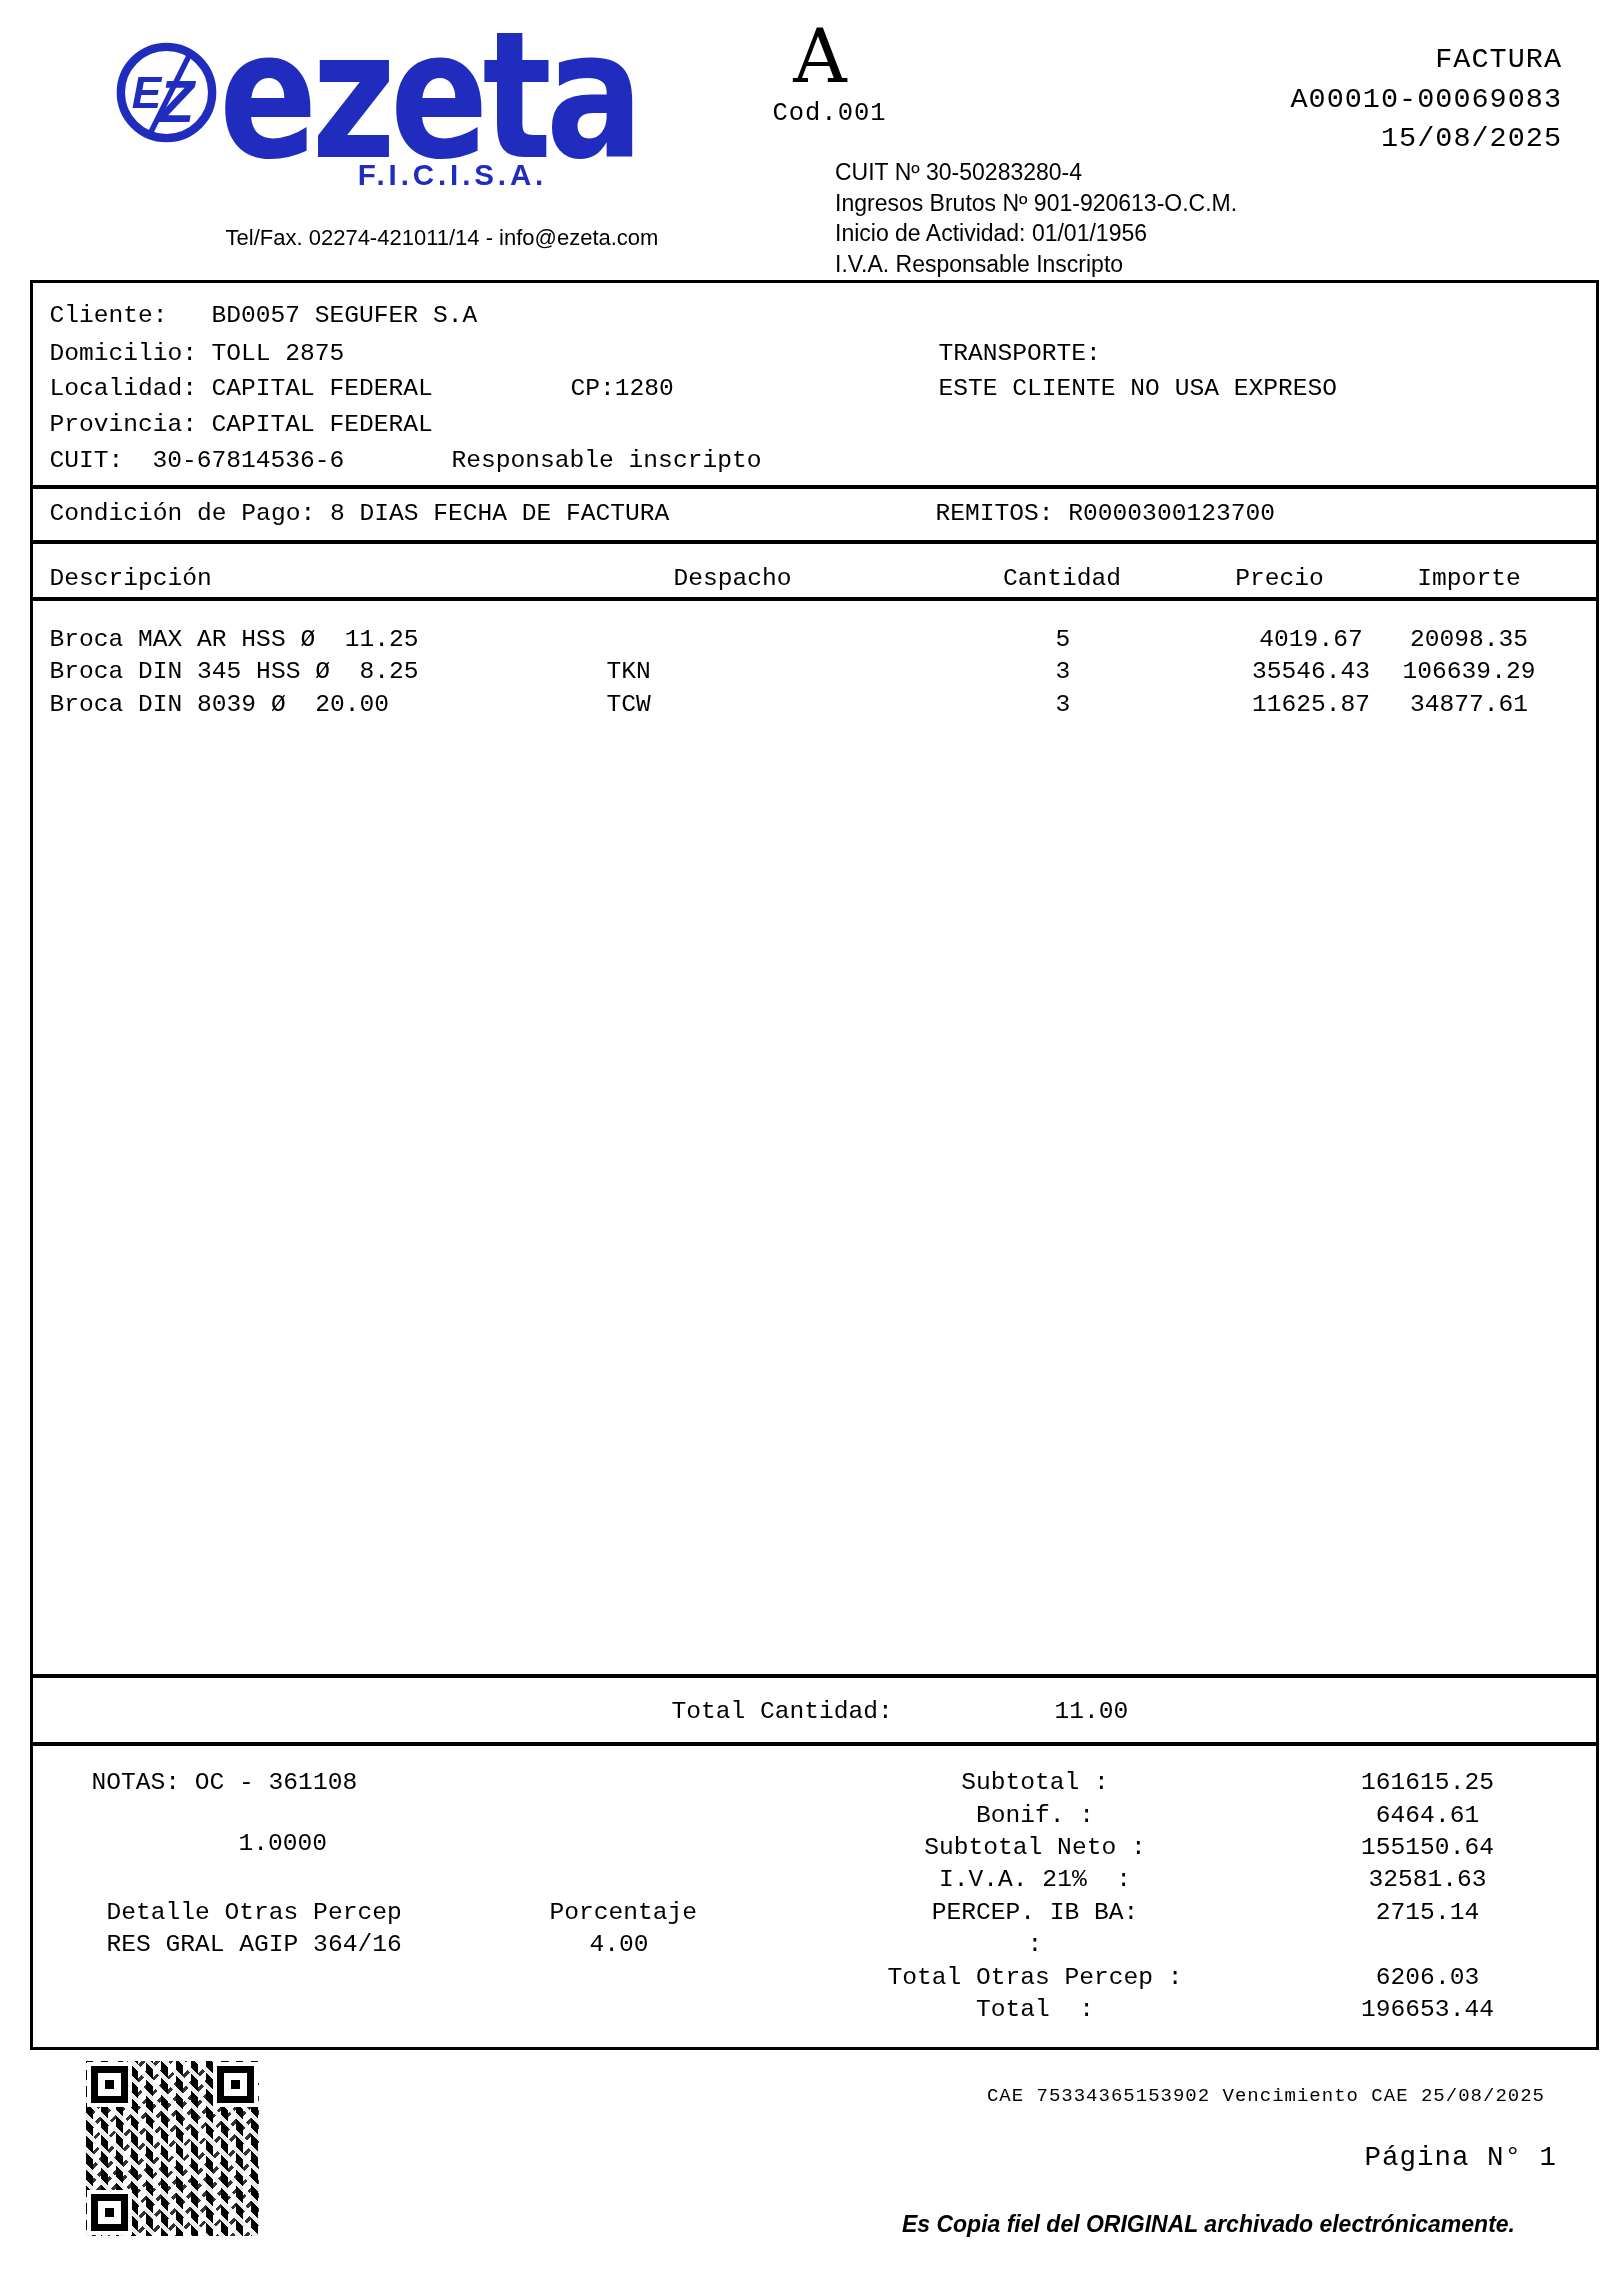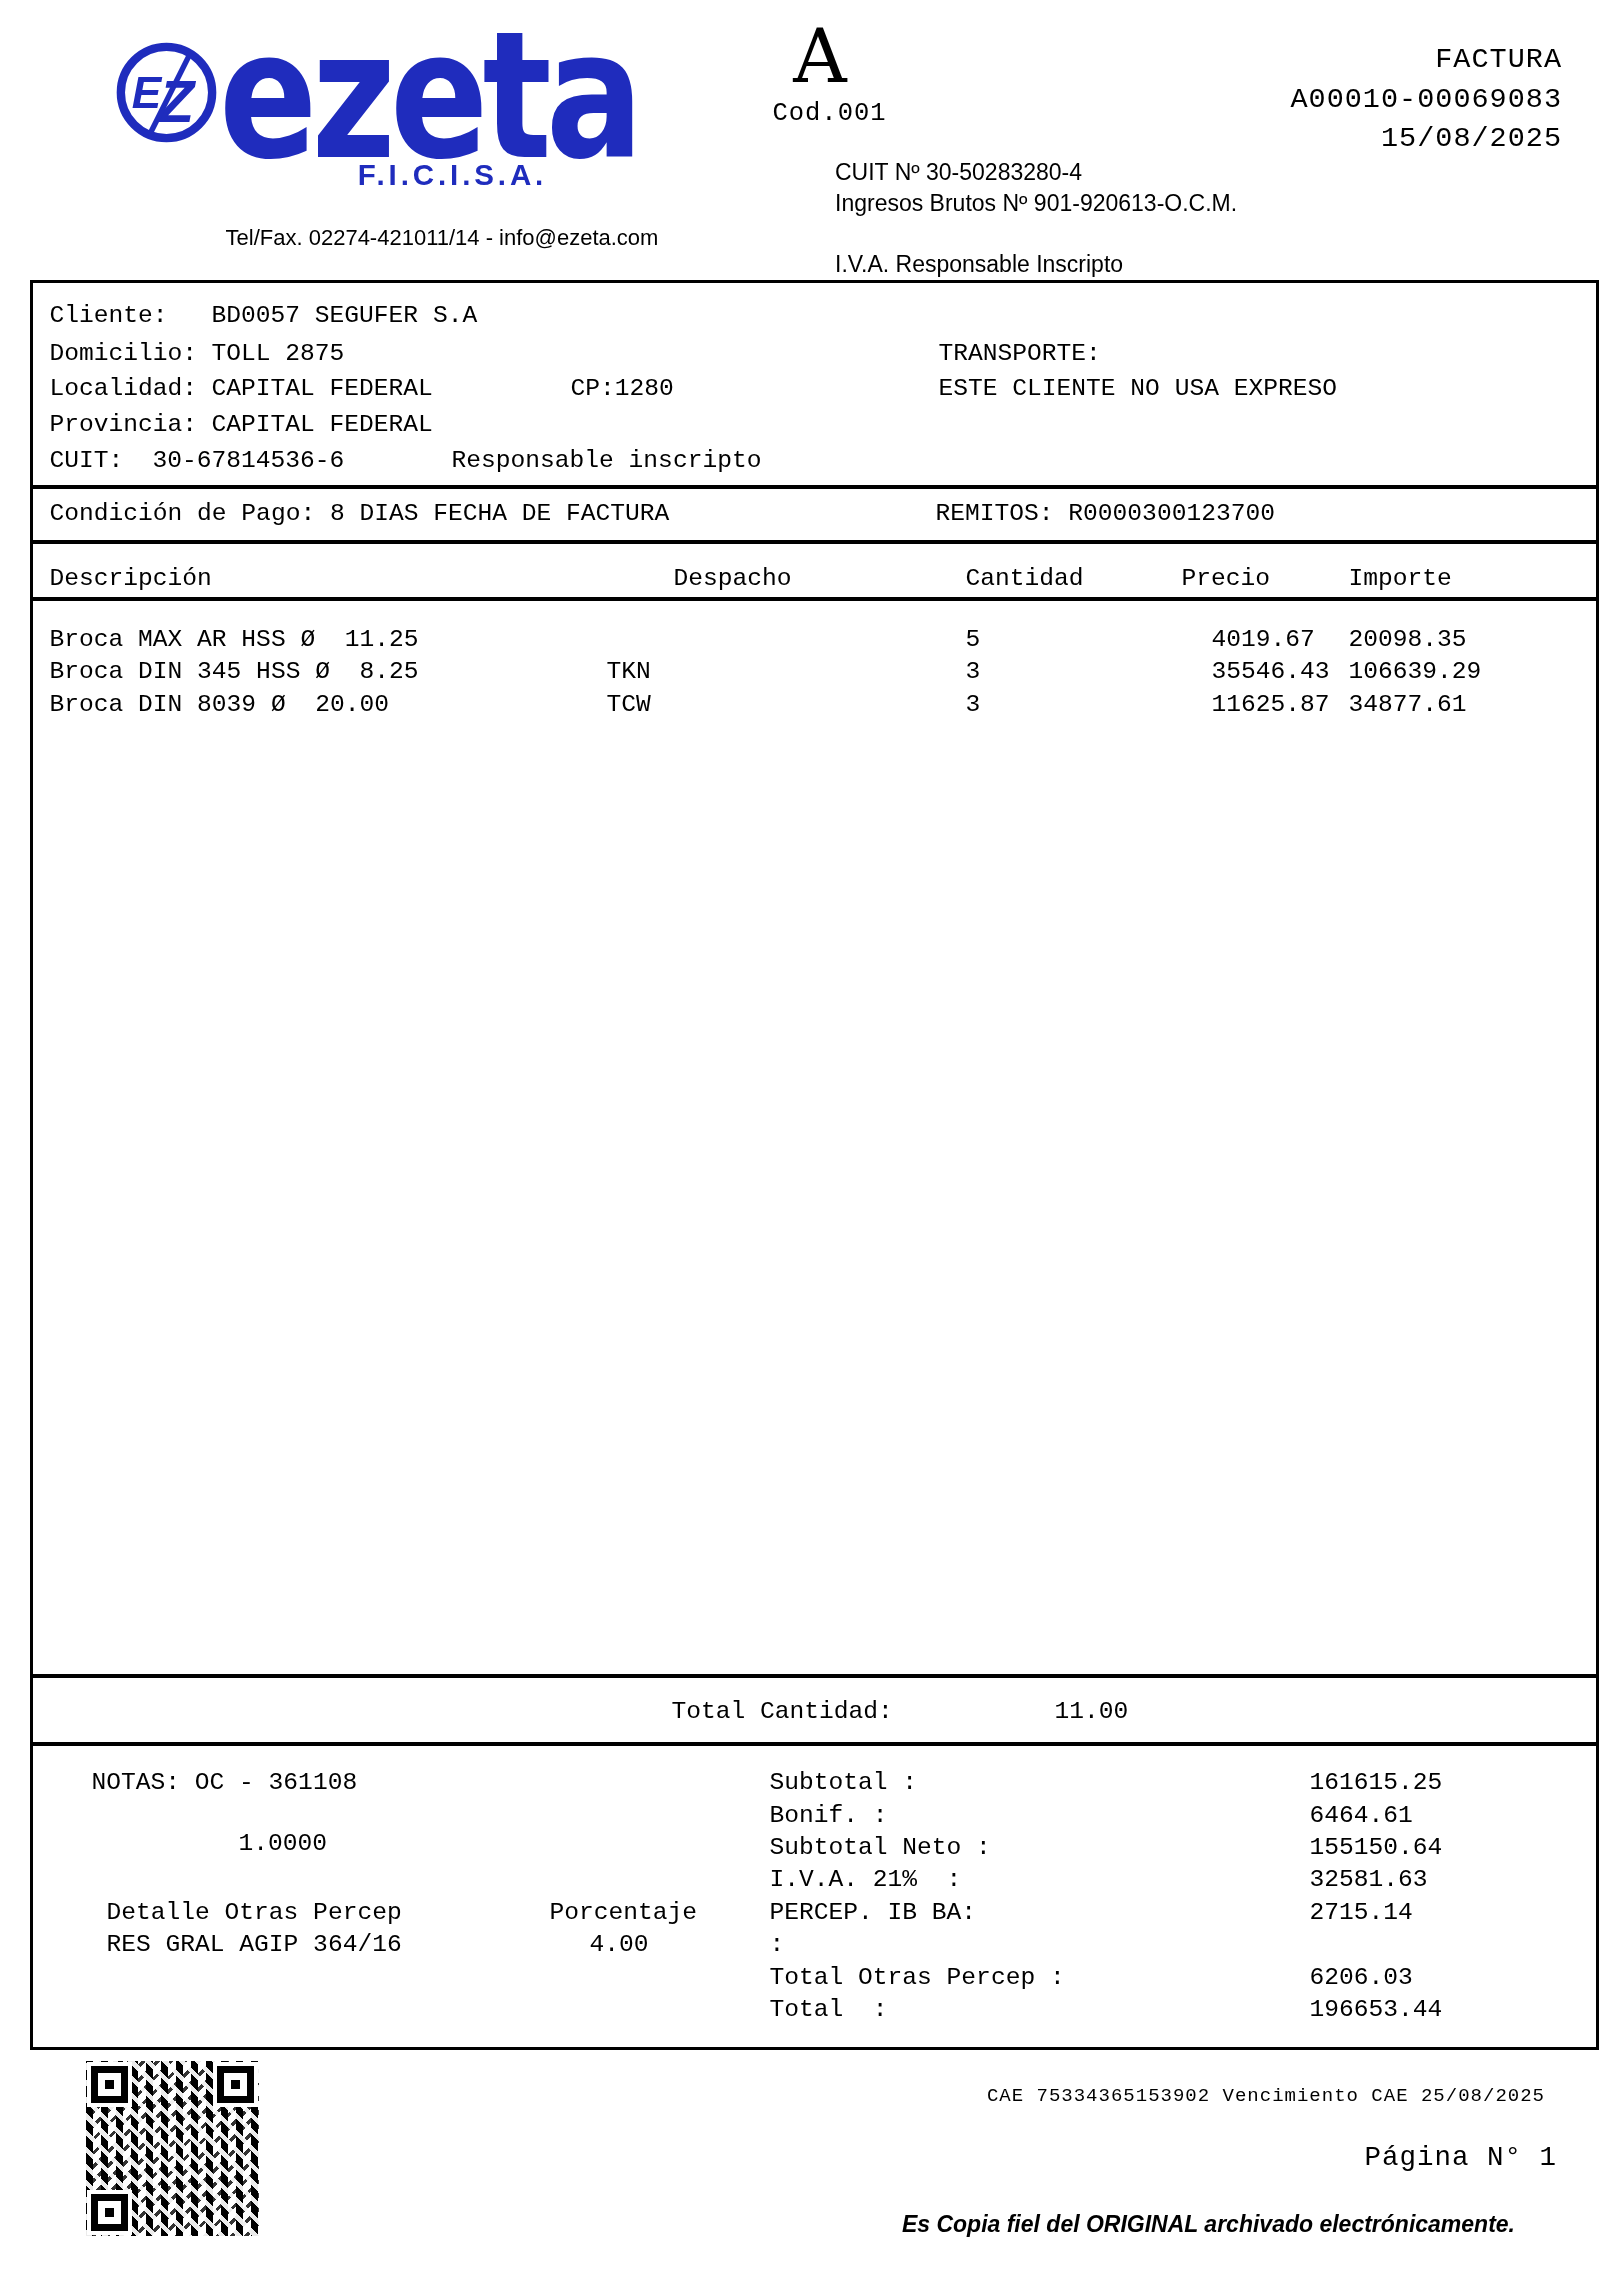--- a/index.html
+++ b/index.html
@@ -29,21 +29,21 @@
   .doc{position:absolute;left:29.5px;top:280px;width:1569px;height:1770px;border:3.4px solid #000}
   .sec{position:relative;border-bottom:4.4px solid #000;width:100%}
   .sec:last-child{border-bottom:none}
   .sec-client{height:206px}
   .sec-cond{height:55px}
   .sec-thead{height:57px}
   .sec-body{height:1077px}
   .sec-total{height:68px}
   .sec-notes{height:299px}
   .t50{font-size:24.6px}
-  .ra{text-align:left}
+  .ra{text-align:center}
 
   
   .qr{position:absolute;left:86px;top:2061px;width:173px;height:175px;background-color:#fff;
     background:
       repeating-linear-gradient(45deg, rgba(255,255,255,.92) 0 4.4px, transparent 4.4px 11.8px),
       repeating-linear-gradient(135deg, rgba(0,0,0,.8) 0 3.4px, transparent 3.4px 9.8px),
       repeating-linear-gradient(90deg,#000 0 6.9px,#fff 6.9px 15px),
       repeating-linear-gradient(0deg,#000 0 7.9px,#fff 7.9px 14.2px)}
   .qr-eye{position:absolute;width:45px;height:45px;background:#000;border:4.9px solid #fff}
   .qr-eye::after{content:"";position:absolute;inset:6.9px;background:#fff}
@@ -72,20 +72,21 @@
 
   <div class="letter-a">A</div>
   <div class="letter-code mono">Cod.001</div>
 
   <div class="hdr-right mono" style="top:43px">FACTURA</div>
   <div class="hdr-right mono" style="top:83px">A00010-00069083</div>
   <div class="hdr-right mono" style="top:122px">15/08/2025</div>
 
   <div class="hdr-info" style="top:159px">CUIT Nº 30-50283280-4</div>
   <div class="hdr-info" style="top:190px">Ingresos Brutos Nº 901-920613-O.C.M.</div>
+  <div class="hdr-info" style="top:220px">Inicio de Actividad: 01/01/1956</div>
   <div class="hdr-info" style="top:251px">I.V.A. Responsable Inscripto</div>
 
   <div class="doc">
 
     <div class="sec sec-client">
       <span class="abs t50" style="left:17px;top:19px">Cliente:</span>
       <span class="abs t50" style="left:179px;top:19px">BD0057 SEGUFER S.A</span>
       <span class="abs t50" style="left:17px;top:57px">Domicilio:</span>
       <span class="abs t50" style="left:179px;top:57px">TOLL 2875</span>
       <span class="abs t50" style="left:906px;top:57px">TRANSPORTE:</span>

